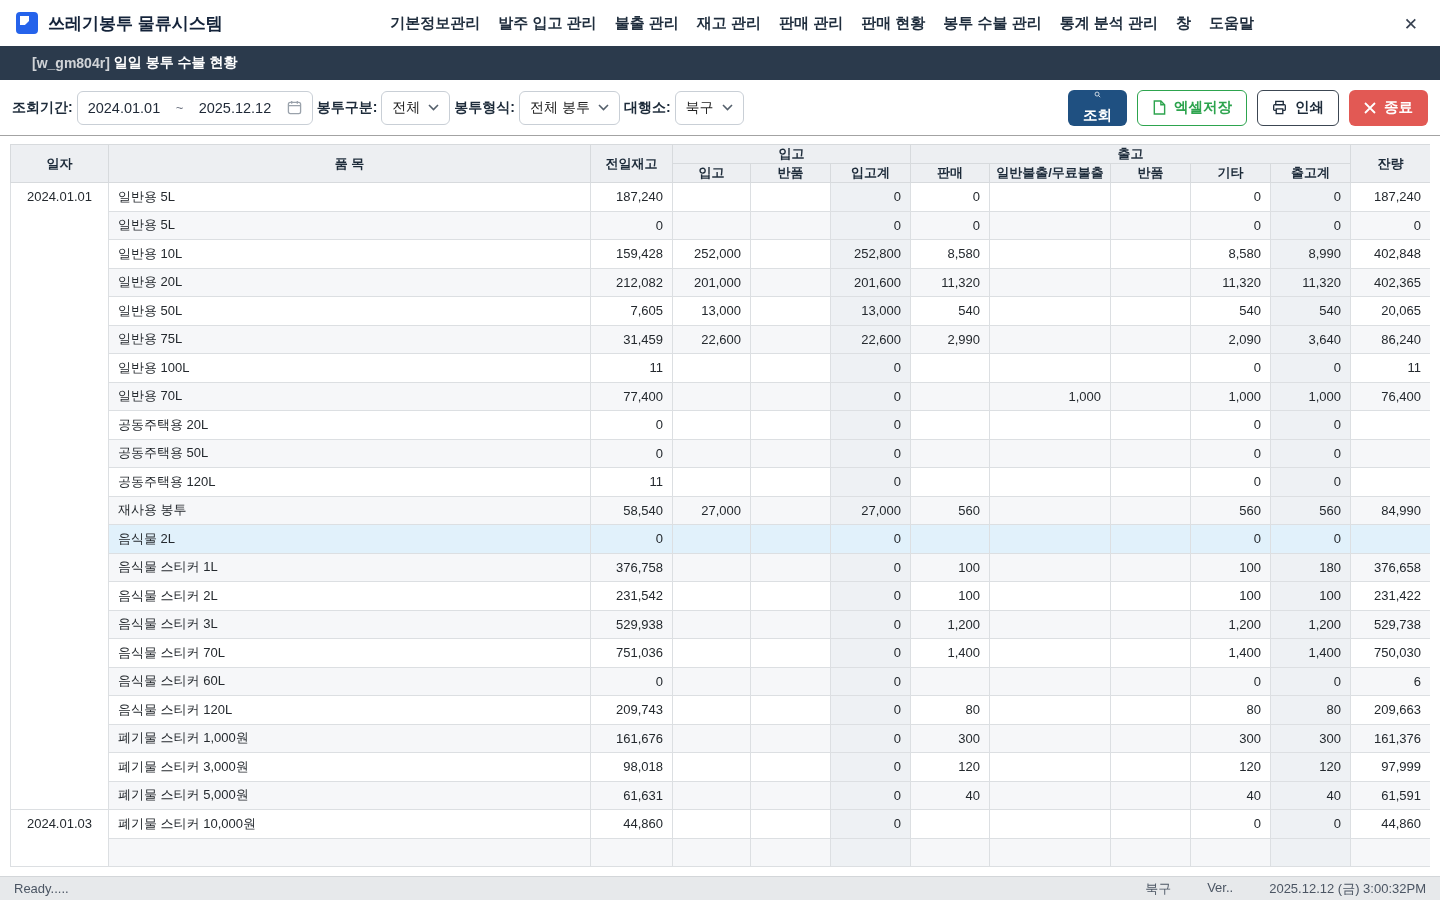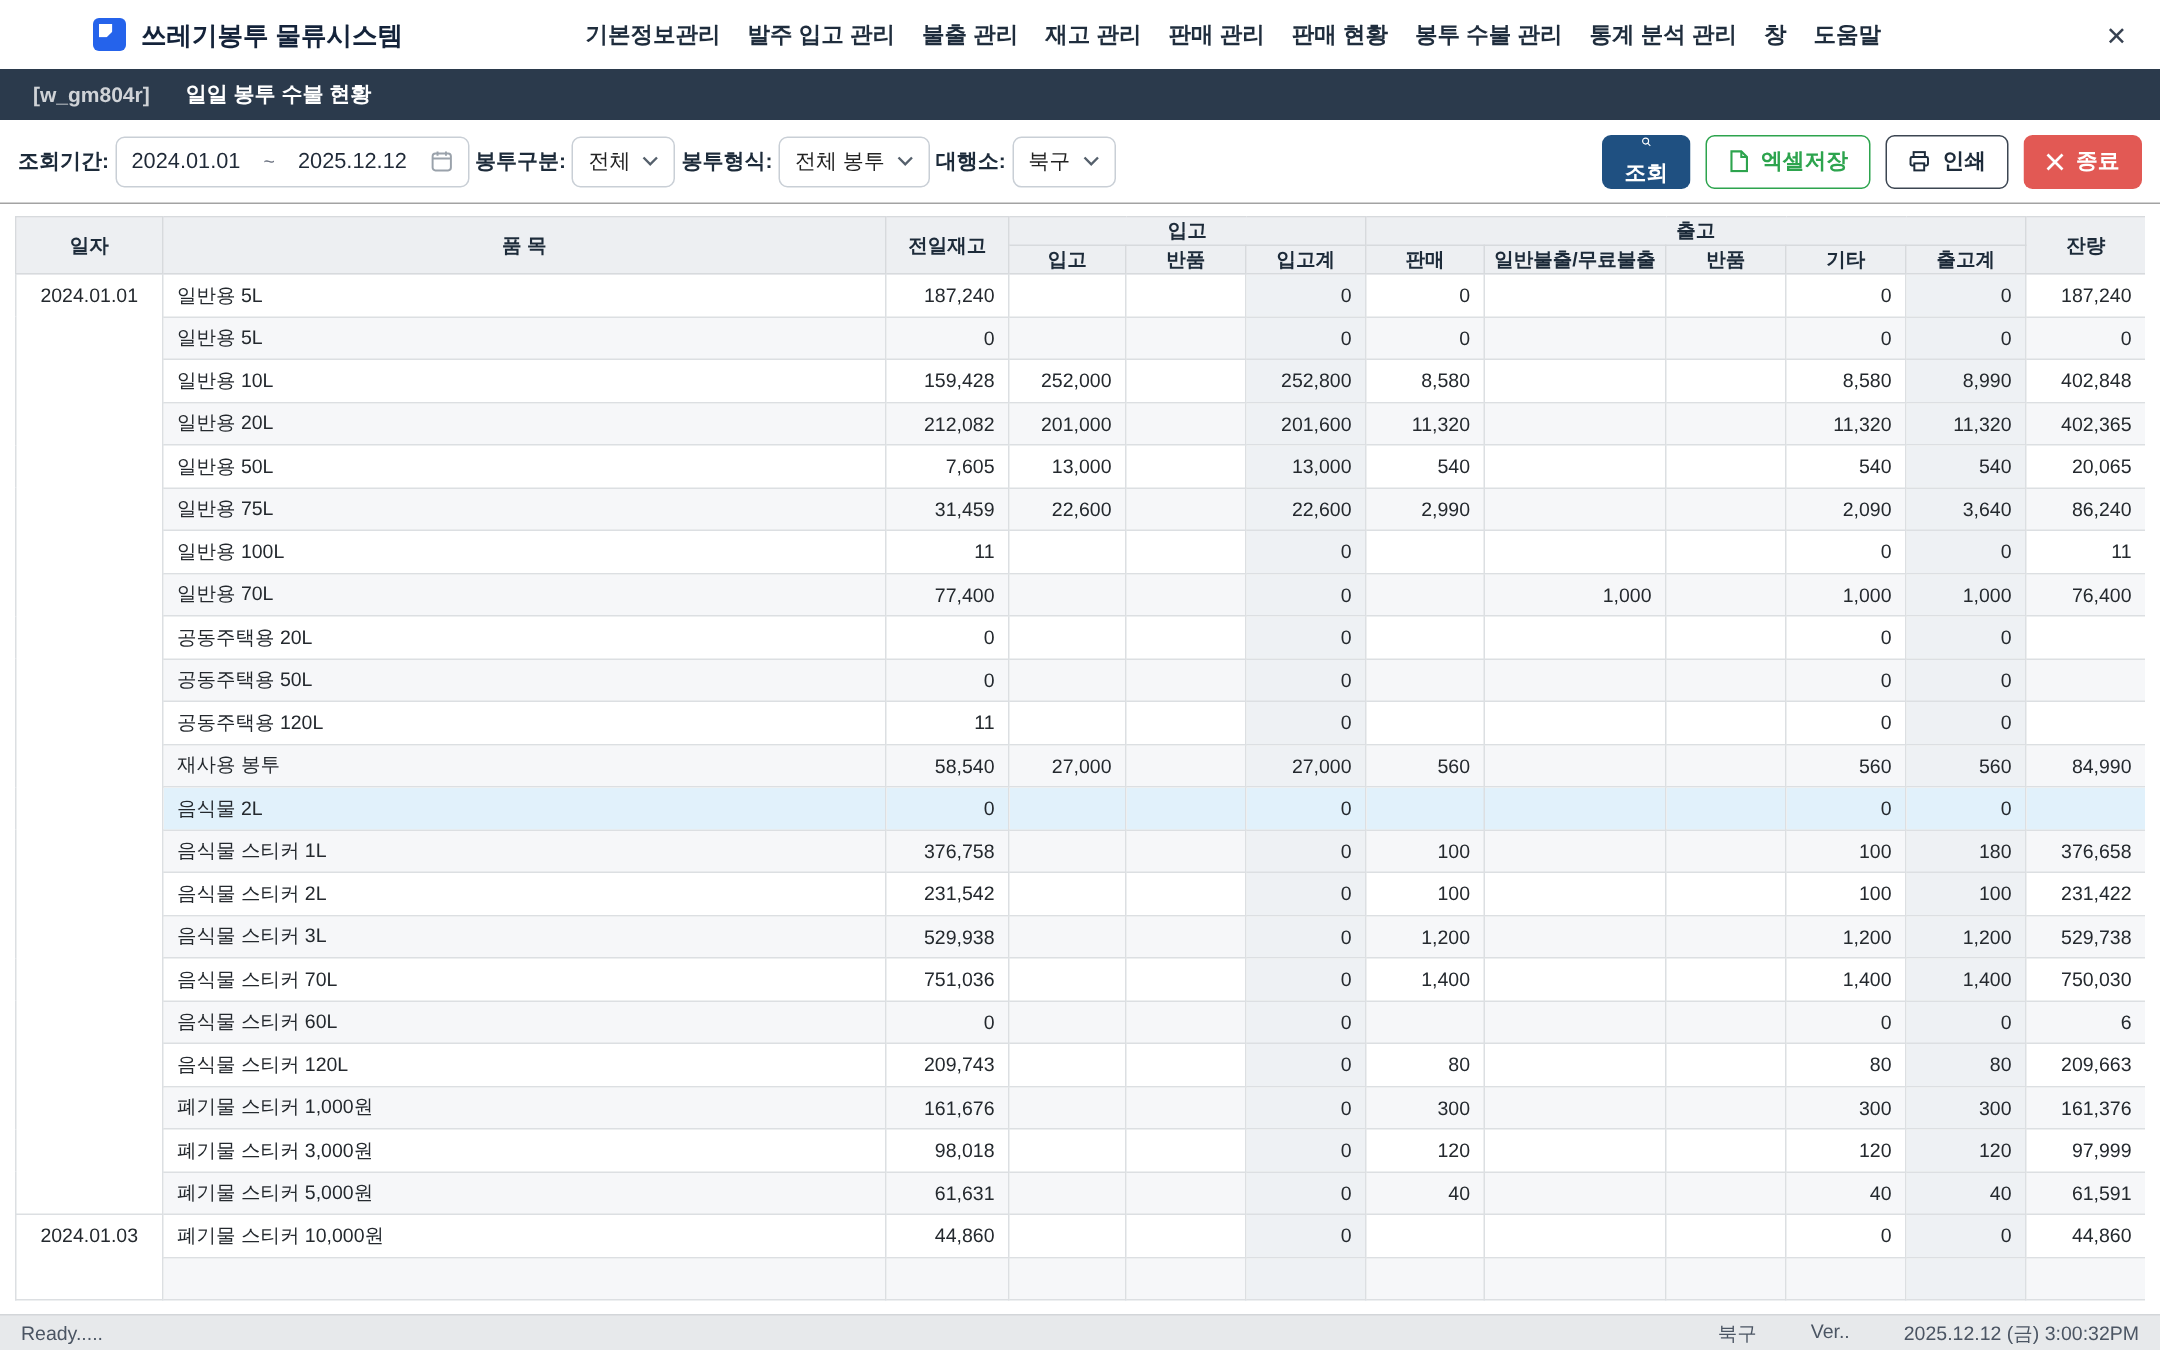--- a/index.html
+++ b/index.html
@@ -1,30 +1,30 @@
 <!DOCTYPE html>
 <html><head>
 <meta charset="utf-8">
 <style>
   * { box-sizing: border-box; }
   html,body { margin:0; padding:0; width:1440px; height:900px; overflow:hidden;
     background:#fff; font-family:"Liberation Sans", sans-serif; }
 
   
   .menubar { height:46px; display:flex; align-items:center; padding:0 16px; background:#fff; }
-  .brand { display:flex; align-items:center; gap:10px; font-size:17px; font-weight:700; color:#14233a;margin-left:46px; }
+  .brand { display:flex; align-items:center; gap:10px; font-size:17px; font-weight:700; color:#14233a; }
   .logo { width:22px; height:22px; background:#2563eb; border-radius:4px; position:relative; }
   .logo::after { content:""; position:absolute; left:4px; top:4px; width:9px; height:9px;
     background:#fff; clip-path:polygon(0 0,100% 0,100% 55%,55% 100%,0 100%); }
   .menu { display:flex; gap:18px; margin-left:auto; margin-right:170px; }
   .menu-item { font-size:15px; font-weight:600; color:#1f2d3d; cursor:default; white-space:nowrap; }
   .win-close { font-size:17px; color:#374151; margin-left:auto; position:absolute; right:22px; top:14px; }
 
   
-  .titlebar { height:34px; background:#2b3a4c; display:flex; align-items:center; padding:0 22px; gap:24px; }
+  .titlebar { height:34px; background:#2b3a4c; display:flex; align-items:center; padding:0 32px; gap:4px; }
   .titlebar .code { color:rgba(255,255,255,.78); font-size:14px; font-weight:600; }
   .titlebar .title { color:#fff; font-size:14px; font-weight:700; }
 
   
   .filterbar { height:56px; display:flex; align-items:center; padding:0 12px; gap:4px; border-bottom:1px solid #a3a3a3; }
   .flabel { font-size:14px; font-weight:700; color:#1d2b3a; white-space:nowrap; }
   .ctrl { height:34px; border:1px solid #c9cfd6; border-radius:6px; background:#fff;
     display:flex; align-items:center; padding:0 10px; font-size:14px; color:#222; gap:8px; }
   .datebox { width:236px; justify-content:space-between; }
   .datebox .dt { font-size:14.5px; color:#1f2937; }

